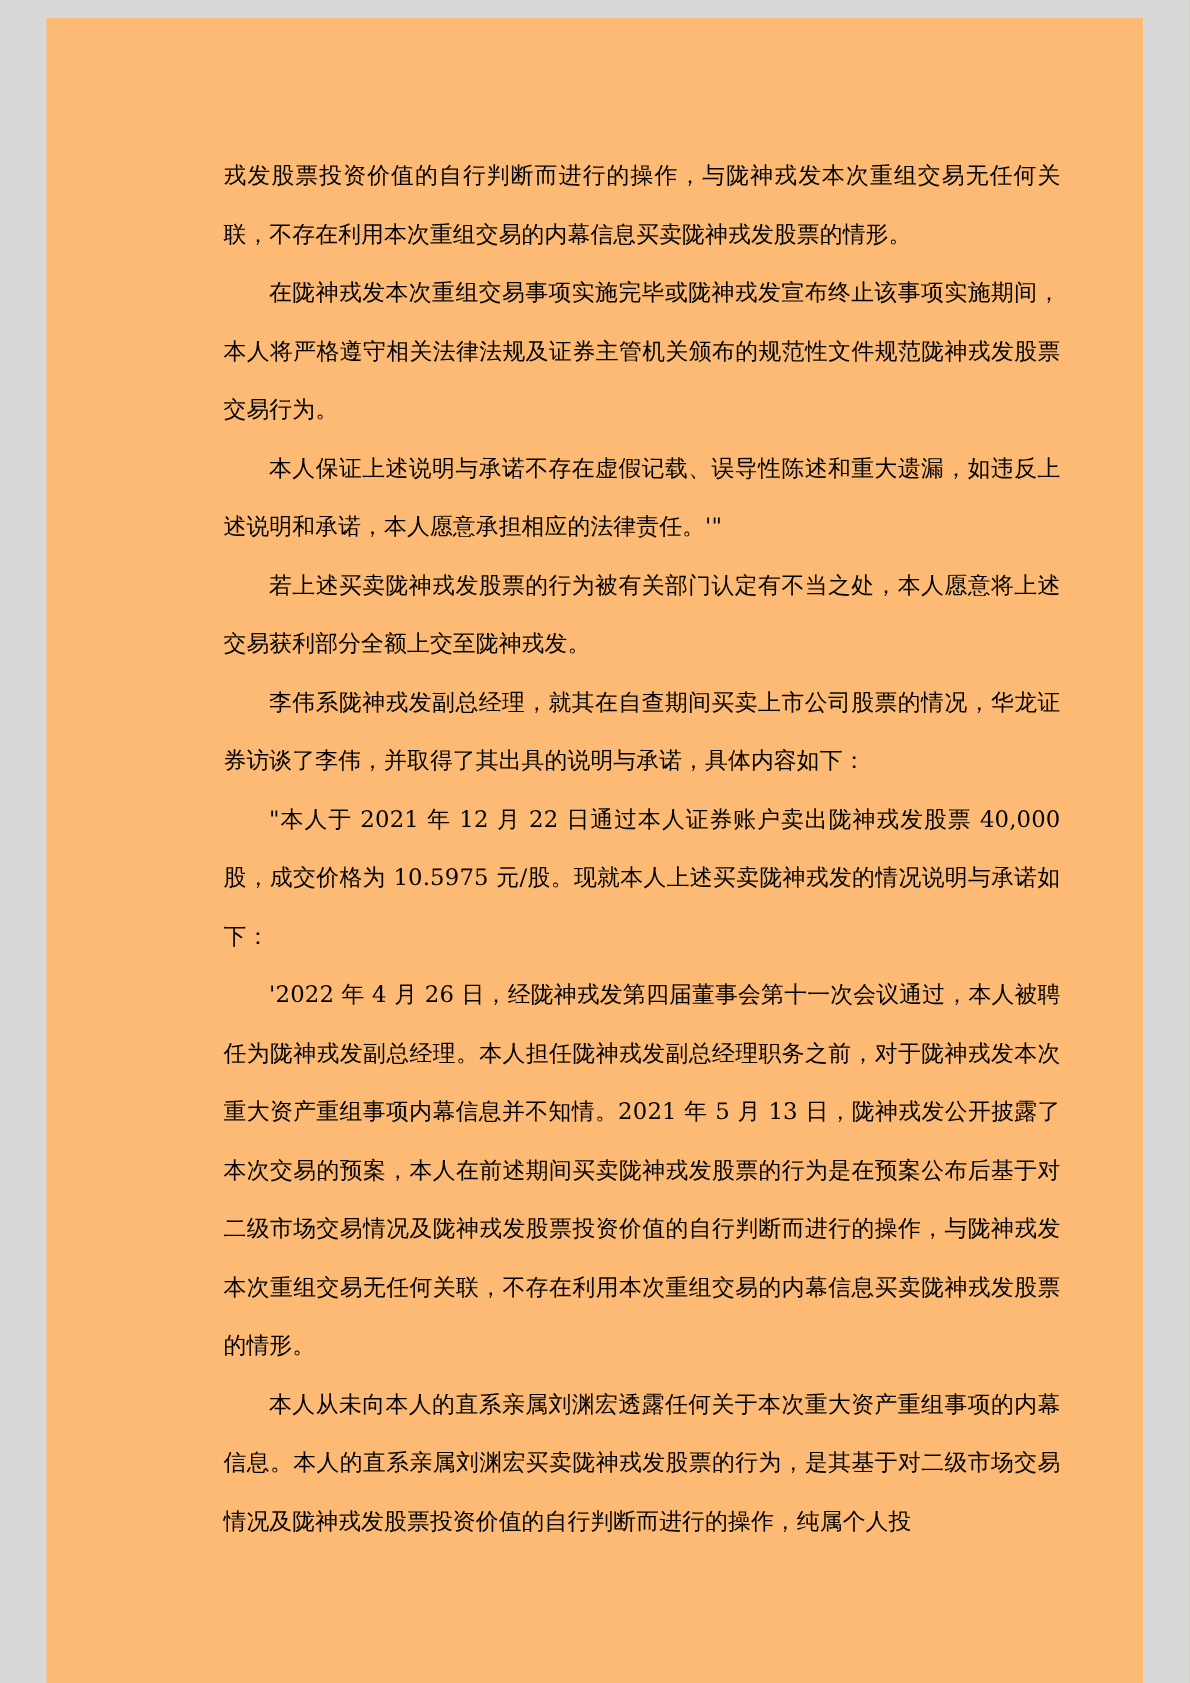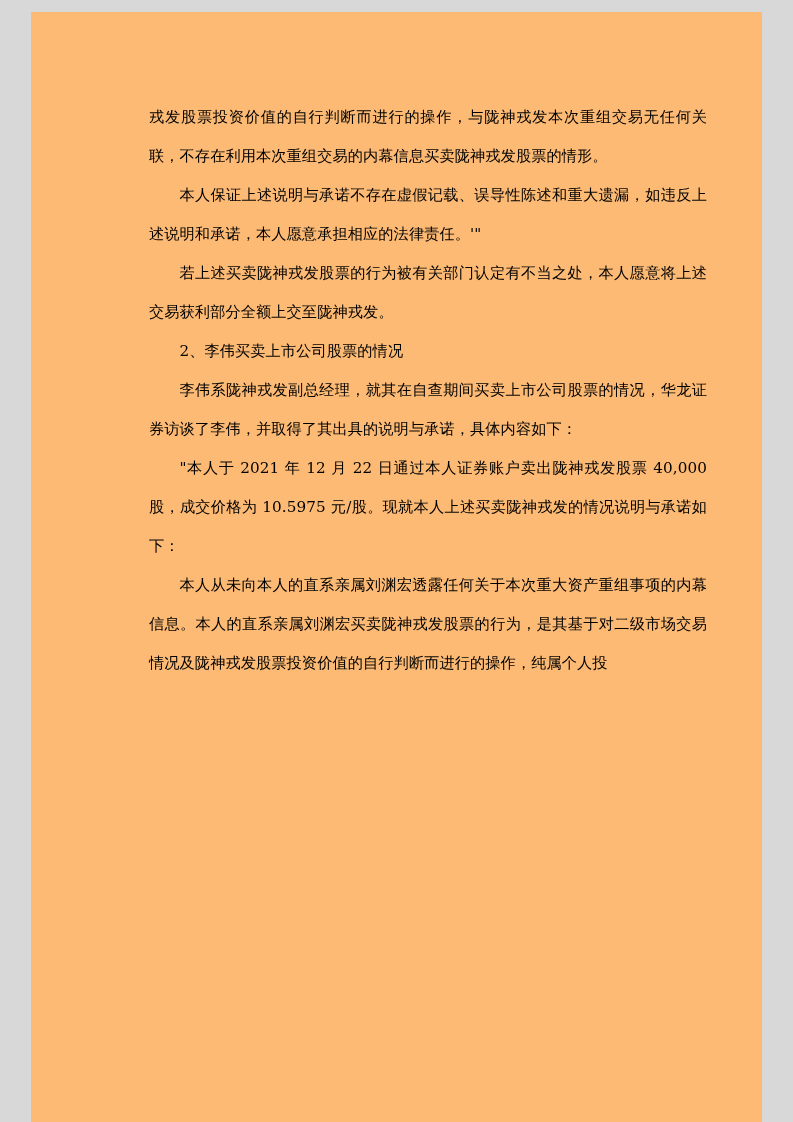--- a/index.html
+++ b/index.html
@@ -38,20 +38,21 @@
   .no-indent {
     text-indent: 0;
   }
 </style>
 </head>
 <body>
 
 <div class="page">
   <div class="content">
     <p class="para no-indent">戎发股票投资价值的自行判断而进行的操作，与陇神戎发本次重组交易无任何关联，不存在利用本次重组交易的内幕信息买卖陇神戎发股票的情形。</p>
+    <p class="para indent">在陇神戎发本次重组交易事项实施完毕或陇神戎发宣布终止该事项实施期间，本人将严格遵守相关法律法规及证券主管机关颁布的规范性文件规范陇神戎发股票交易行为。</p>
     <p class="para indent">本人保证上述说明与承诺不存在虚假记载、误导性陈述和重大遗漏，如违反上述说明和承诺，本人愿意承担相应的法律责任。'"</p>
     <p class="para indent">若上述买卖陇神戎发股票的行为被有关部门认定有不当之处，本人愿意将上述交易获利部分全额上交至陇神戎发。</p>
-    <p class="para indent">2、李伟买卖上市公司股票的情况</p>
     <p class="para indent">李伟系陇神戎发副总经理，就其在自查期间买卖上市公司股票的情况，华龙证券访谈了李伟，并取得了其出具的说明与承诺，具体内容如下：</p>
     <p class="para indent">"本人于 2021 年 12 月 22 日通过本人证券账户卖出陇神戎发股票 40,000 股，成交价格为 10.5975 元/股。现就本人上述买卖陇神戎发的情况说明与承诺如下：</p>
+    <p class="para indent">'2022 年 4 月 26 日，经陇神戎发第四届董事会第十一次会议通过，本人被聘任为陇神戎发副总经理。本人担任陇神戎发副总经理职务之前，对于陇神戎发本次重大资产重组事项内幕信息并不知情。2021 年 5 月 13 日，陇神戎发公开披露了本次交易的预案，本人在前述期间买卖陇神戎发股票的行为是在预案公布后基于对二级市场交易情况及陇神戎发股票投资价值的自行判断而进行的操作，与陇神戎发本次重组交易无任何关联，不存在利用本次重组交易的内幕信息买卖陇神戎发股票的情形。</p>
     <p class="para indent">本人从未向本人的直系亲属刘渊宏透露任何关于本次重大资产重组事项的内幕信息。本人的直系亲属刘渊宏买卖陇神戎发股票的行为，是其基于对二级市场交易情况及陇神戎发股票投资价值的自行判断而进行的操作，纯属个人投</p>
   </div>
 </div>
 
 </body></html>

